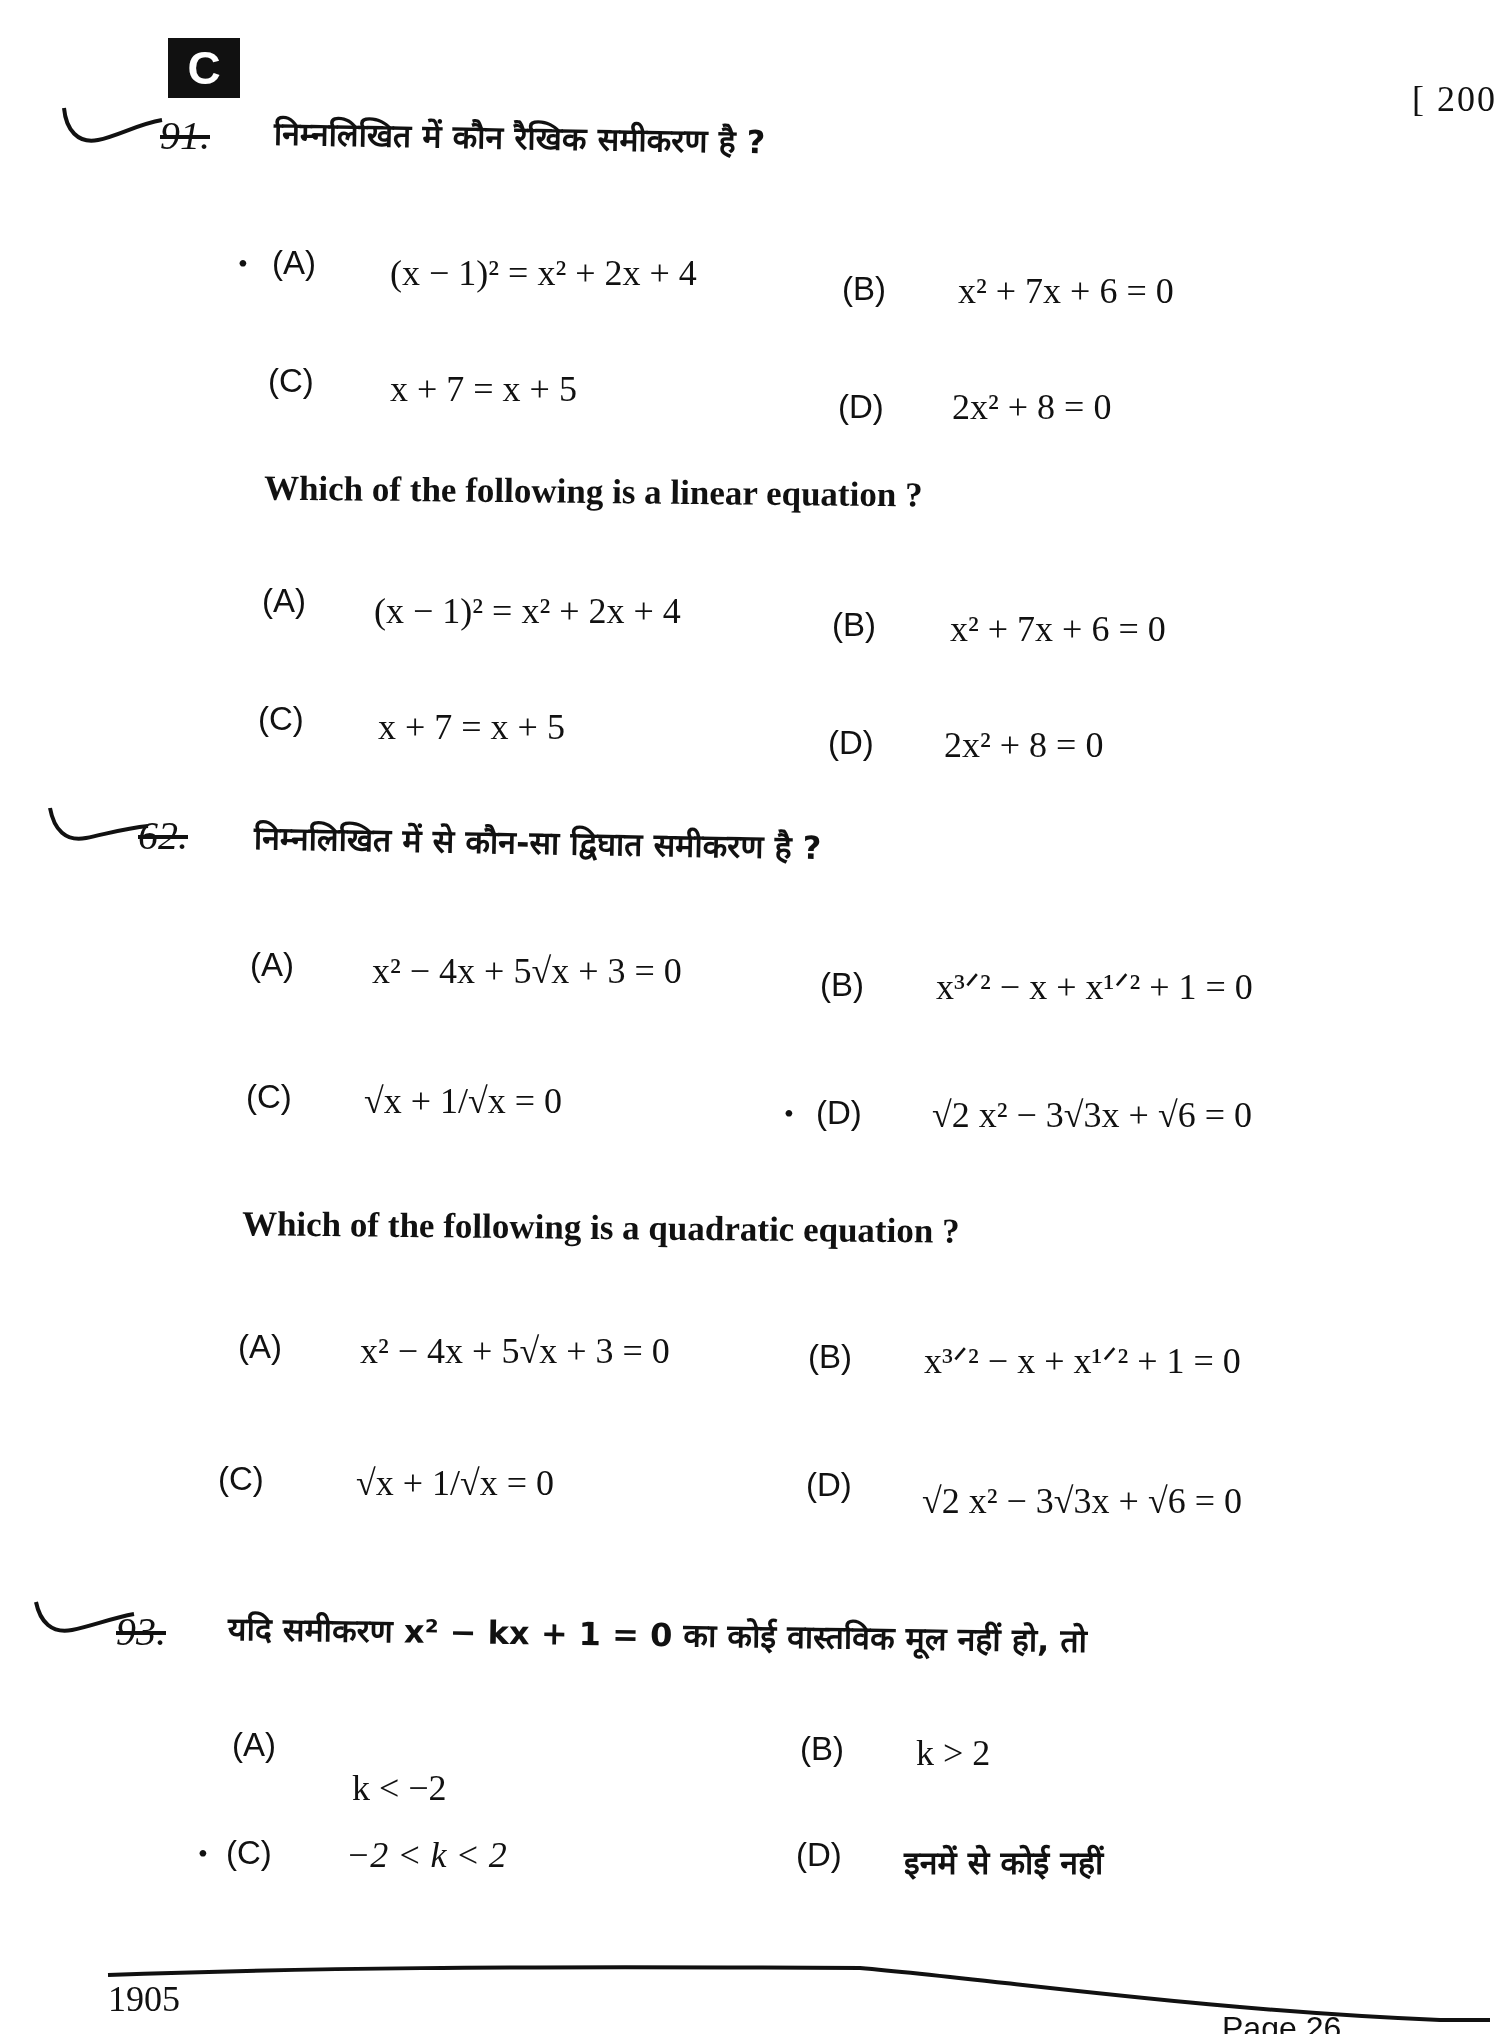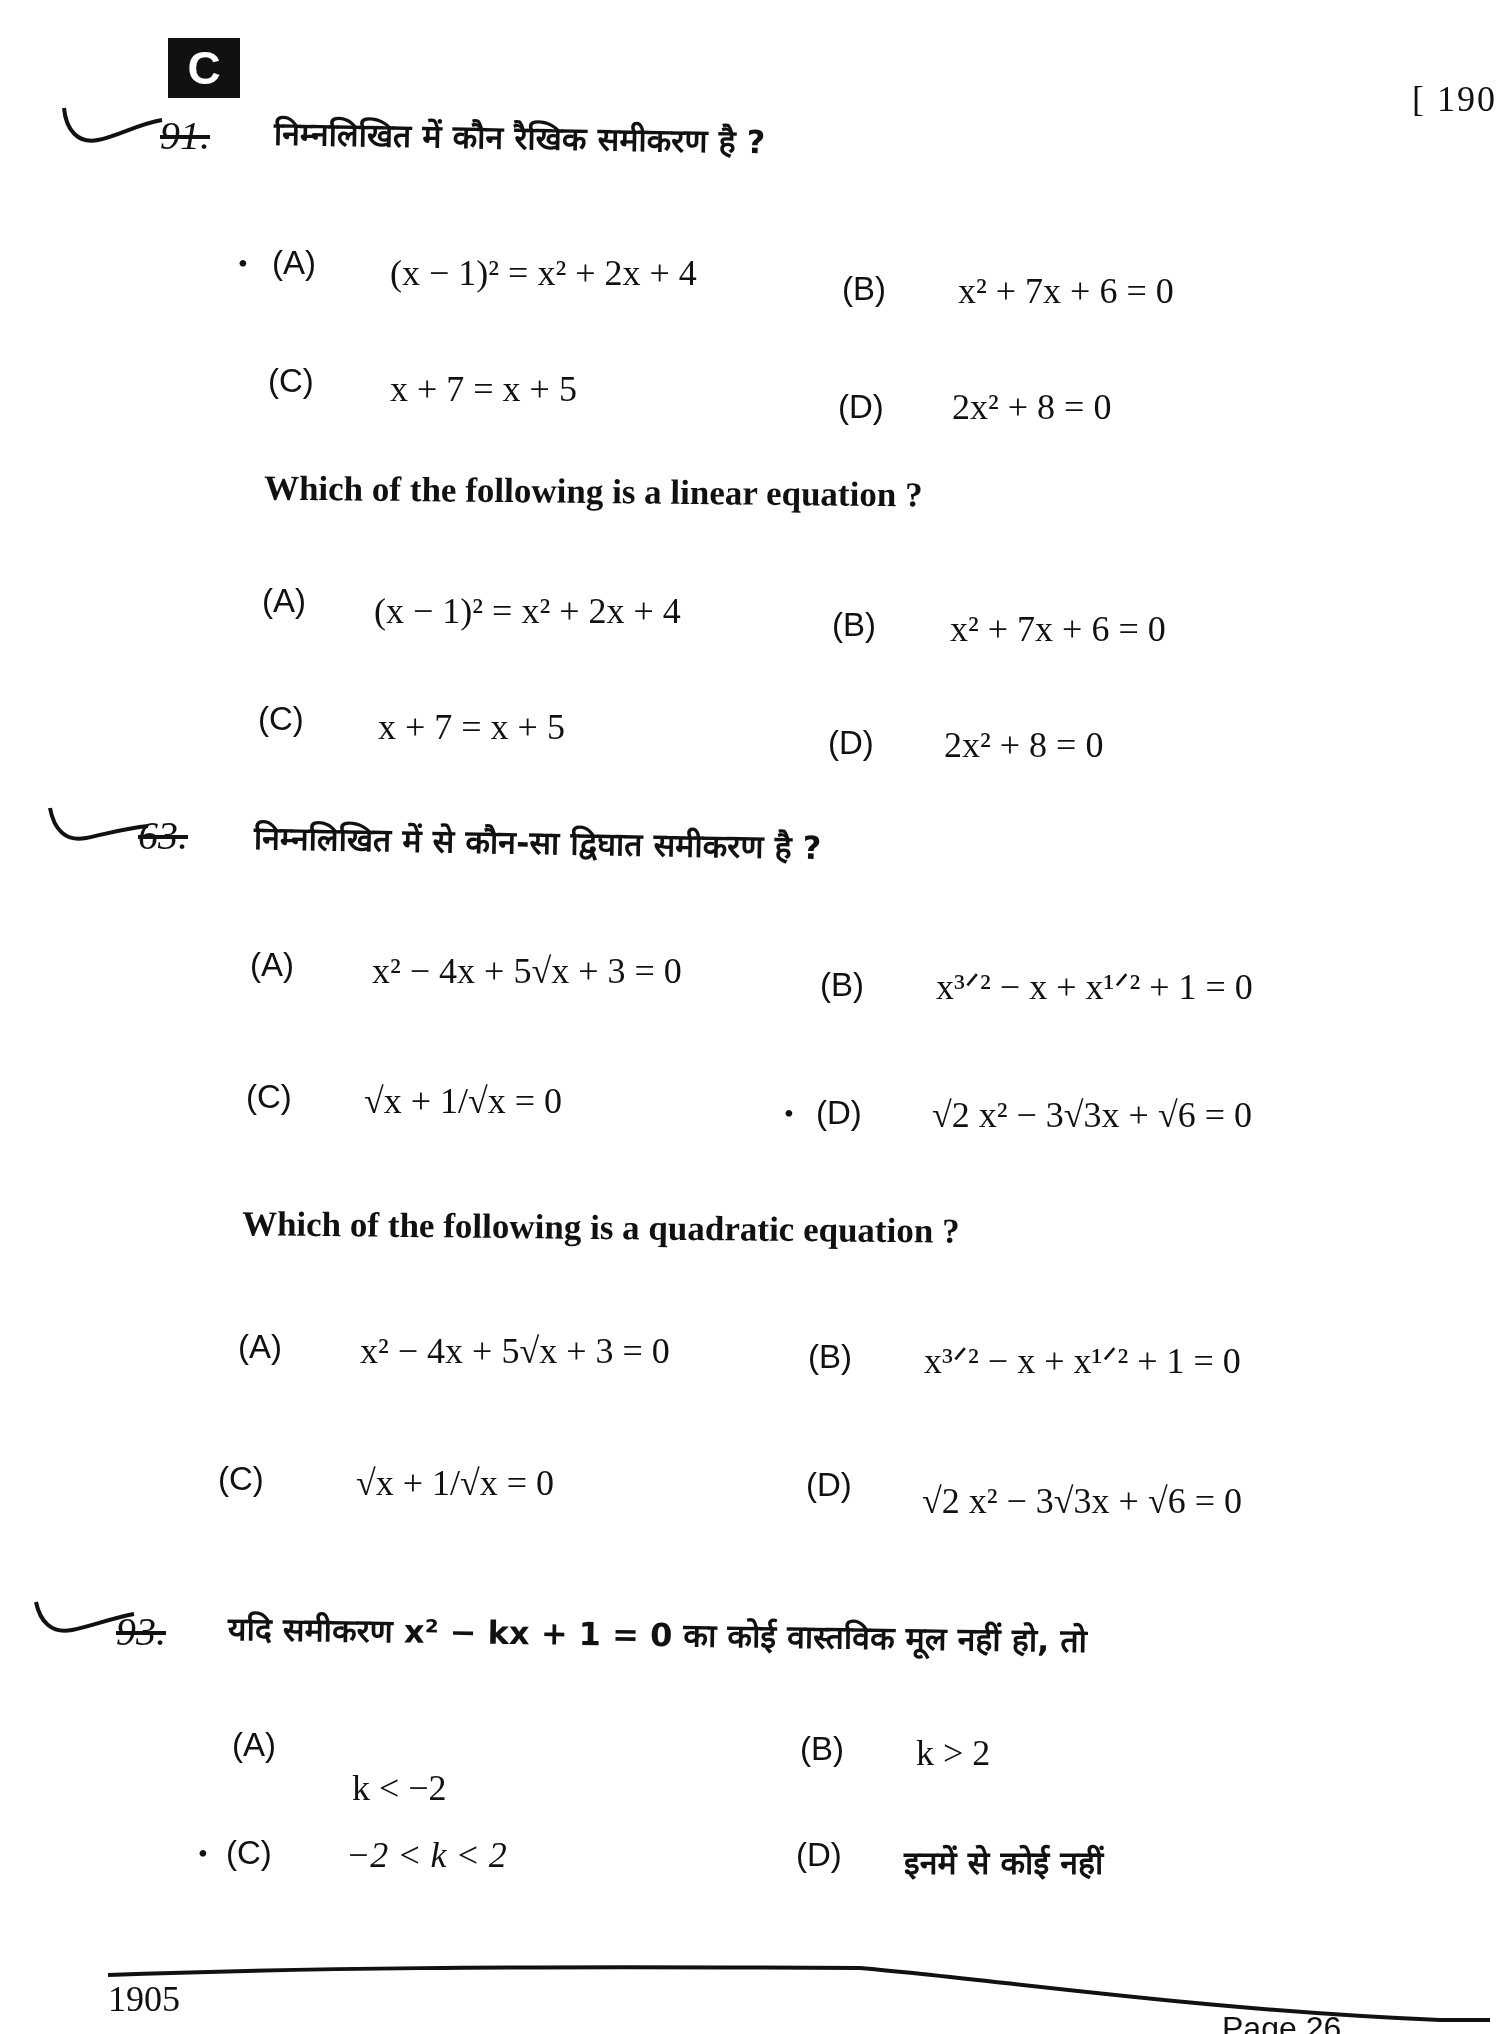--- a/index.html
+++ b/index.html
@@ -22,21 +22,21 @@
     .eq { font-family: "Liberation Serif", serif; font-size: 36px; white-space: nowrap; }
     .dot { font-size: 28px; }
     .footer-code { left: 108px; top: 1978px; font-size: 36px; }
     .footer-page { left: 1222px; top: 2010px; font-size: 32px; font-family: "Liberation Sans", sans-serif; }
     svg.line { left: 0; top: 0; }
   </style>
 </head>
 <body>
 
 <div class="abs set-box">C</div>
-<div class="abs page-num">[ 190</div>
+<div class="abs page-num">[ 200</div>
 
 <svg class="abs tick" style="left:58px;top:100px;" viewBox="0 0 110 60">
   <path d="M6 8 C 8 30, 20 44, 40 40 C 60 36, 80 24, 104 20" stroke="#111" stroke-width="4" fill="none"></path>
 </svg>
 <div class="abs qnum" style="left:160px;top:112px;">91.</div>
 <div class="abs hindi" style="left:274px;top:115px;transform:rotate(1deg);">निम्नलिखित में कौन रैखिक समीकरण है ?</div>
 
 <span class="abs dot" style="left:238px;top:248px;">•</span>
 <div class="abs label" style="left:272px;top:244px;">(A)</div>
 <div class="abs eq" style="left:390px;top:252px;">(x − 1)² = x² + 2x + 4</div>
@@ -53,21 +53,21 @@
 <div class="abs label" style="left:832px;top:606px;">(B)</div>
 <div class="abs eq" style="left:950px;top:608px;">x² + 7x + 6 = 0</div>
 <div class="abs label" style="left:258px;top:700px;">(C)</div>
 <div class="abs eq" style="left:378px;top:706px;">x + 7 = x + 5</div>
 <div class="abs label" style="left:828px;top:724px;">(D)</div>
 <div class="abs eq" style="left:944px;top:724px;">2x² + 8 = 0</div>
 
 <svg class="abs tick" style="left:44px;top:802px;" viewBox="0 0 110 60">
   <path d="M6 6 C 10 28, 22 40, 42 36 C 62 32, 82 26, 104 24" stroke="#111" stroke-width="4" fill="none"></path>
 </svg>
-<div class="abs qnum" style="left:138px;top:812px;">63.</div>
+<div class="abs qnum" style="left:138px;top:812px;">62.</div>
 <div class="abs hindi" style="left:254px;top:820px;transform:rotate(1deg);">निम्नलिखित में से कौन-सा द्विघात समीकरण है ?</div>
 
 <div class="abs label" style="left:250px;top:946px;">(A)</div>
 <div class="abs eq" style="left:372px;top:950px;">x² − 4x + 5√x + 3 = 0</div>
 <div class="abs label" style="left:820px;top:966px;">(B)</div>
 <div class="abs eq" style="left:936px;top:966px;">x³ᐟ² − x + x¹ᐟ² + 1 = 0</div>
 <div class="abs label" style="left:246px;top:1078px;">(C)</div>
 <div class="abs eq" style="left:364px;top:1080px;">√x + 1/√x = 0</div>
 <span class="abs dot" style="left:784px;top:1098px;">•</span>
 <div class="abs label" style="left:816px;top:1094px;">(D)</div>

